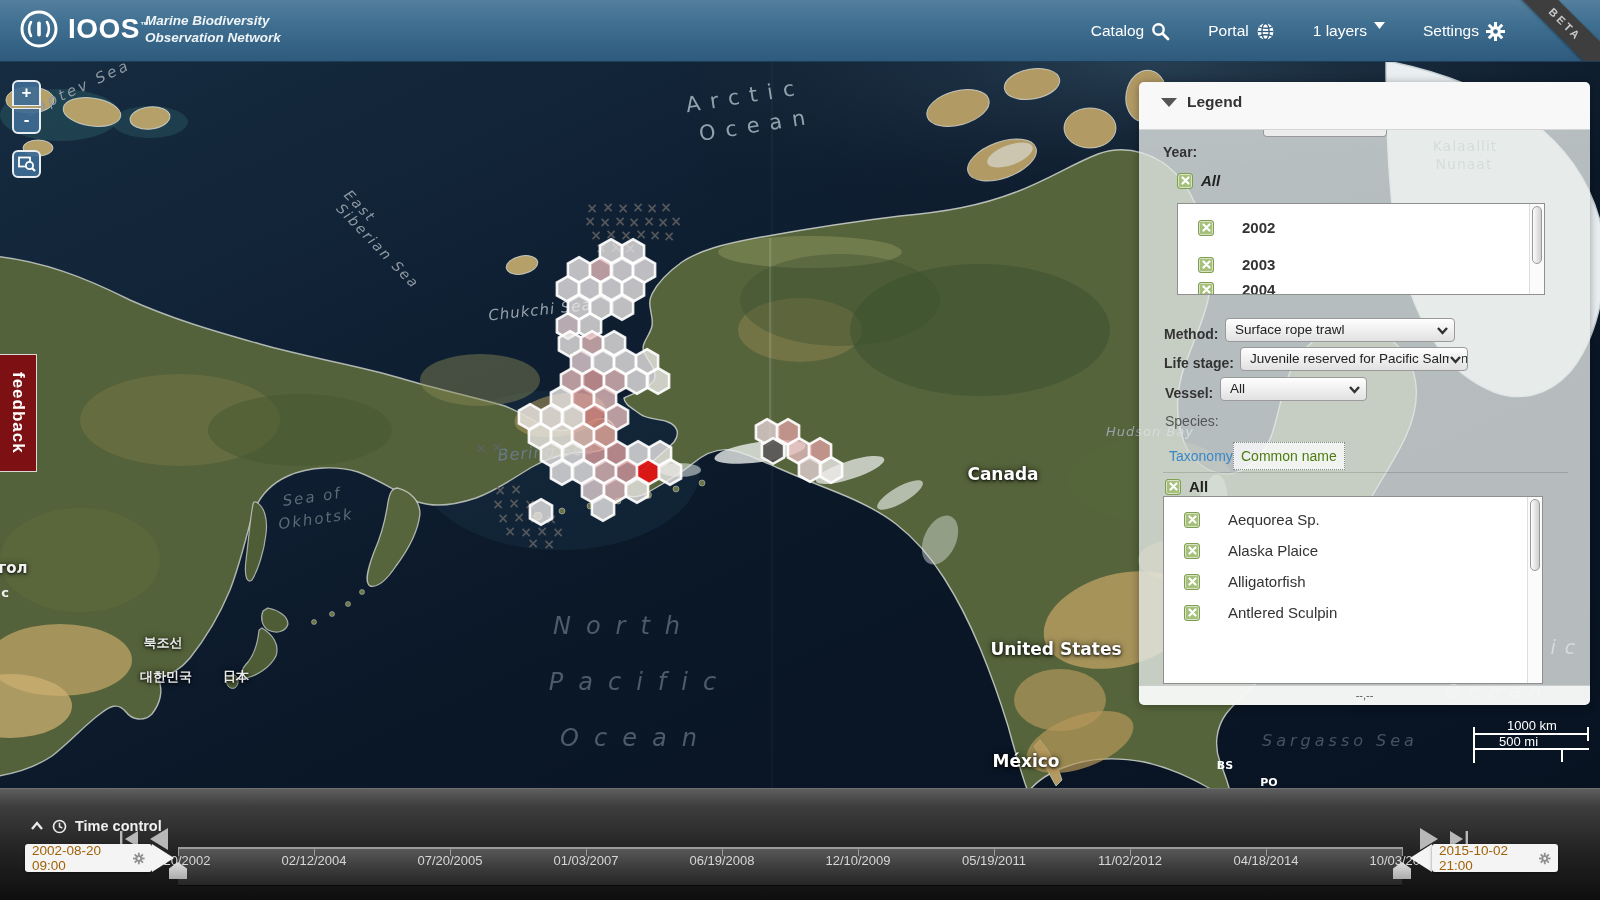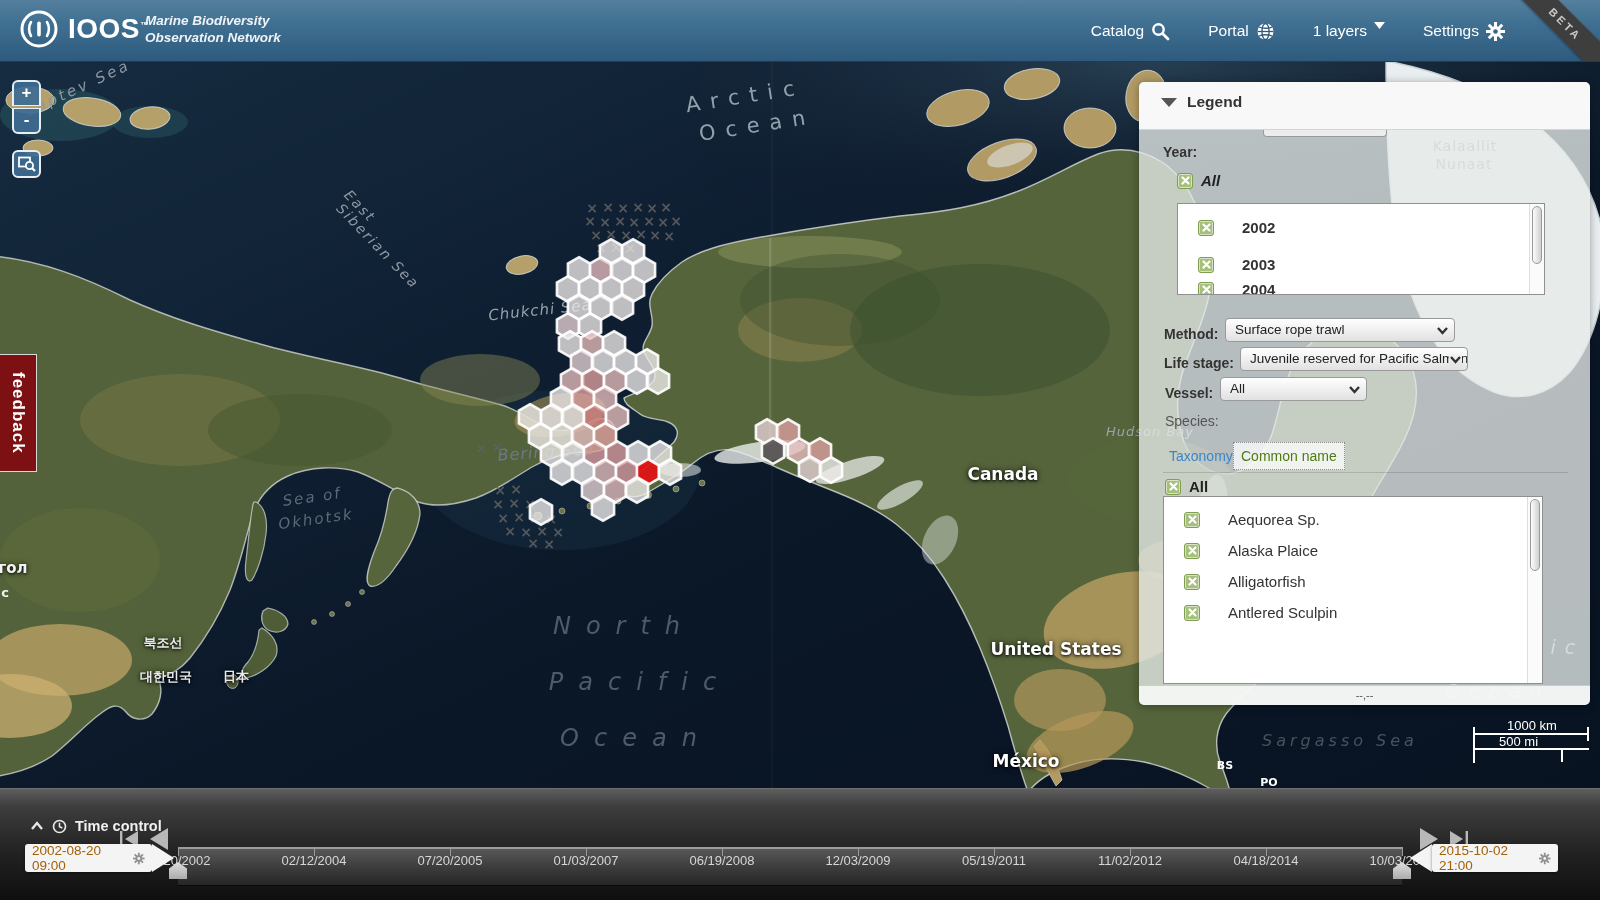--- a/index.html
+++ b/index.html
@@ -599,21 +599,21 @@
         <div class="tc-ticklabel" style="left: 178px;">08/20/2002</div>
         <div class="tc-tick" style="left: 314px;"></div>
         <div class="tc-ticklabel" style="left: 314px;">02/12/2004</div>
         <div class="tc-tick" style="left: 450px;"></div>
         <div class="tc-ticklabel" style="left: 450px;">07/20/2005</div>
         <div class="tc-tick" style="left: 586px;"></div>
         <div class="tc-ticklabel" style="left: 586px;">01/03/2007</div>
         <div class="tc-tick" style="left: 722px;"></div>
         <div class="tc-ticklabel" style="left: 722px;">06/19/2008</div>
         <div class="tc-tick" style="left: 858px;"></div>
-        <div class="tc-ticklabel" style="left: 858px;">12/03/2009</div>
+        <div class="tc-ticklabel" style="left: 858px;">12/10/2009</div>
         <div class="tc-tick" style="left: 994px;"></div>
         <div class="tc-ticklabel" style="left: 994px;">05/19/2011</div>
         <div class="tc-tick" style="left: 1130px;"></div>
         <div class="tc-ticklabel" style="left: 1130px;">11/02/2012</div>
         <div class="tc-tick" style="left: 1266px;"></div>
         <div class="tc-ticklabel" style="left: 1266px;">04/18/2014</div>
         <div class="tc-tick" style="left: 1402px;"></div>
         <div class="tc-ticklabel" style="left: 1402px;">10/03/2015</div>
       </div>
 

